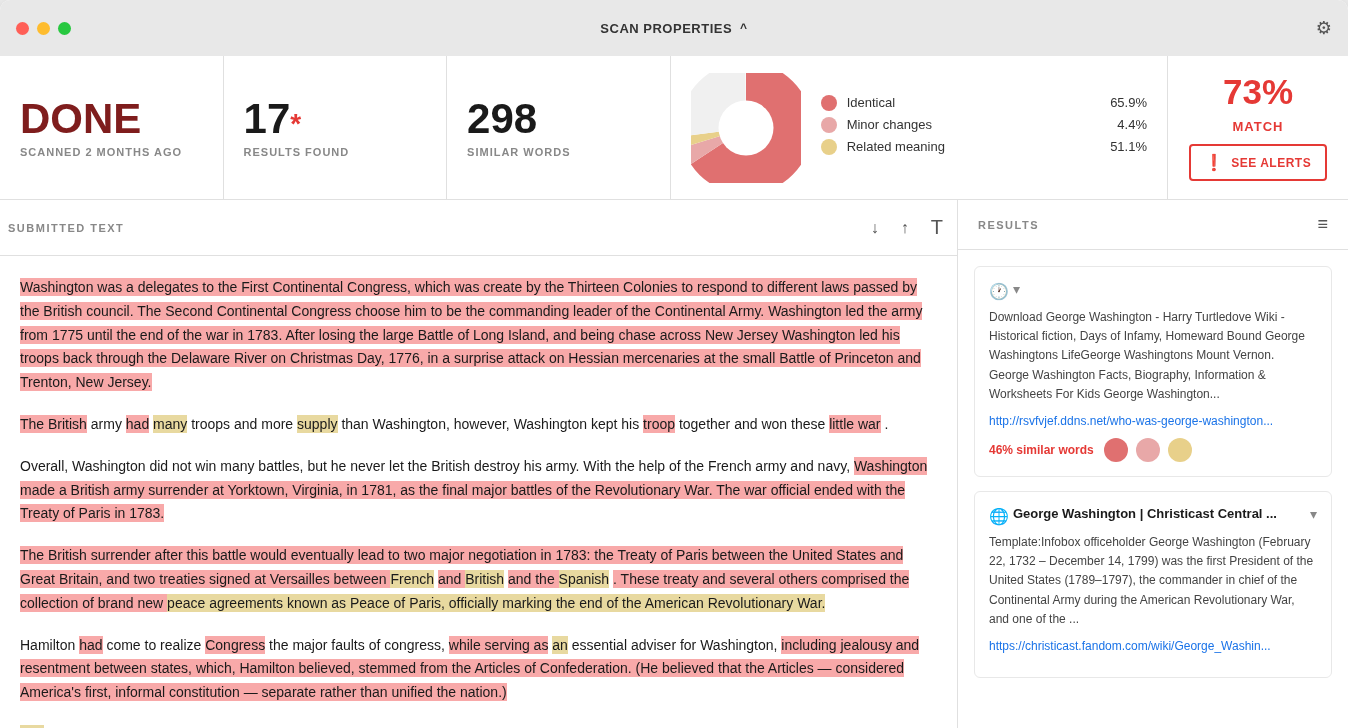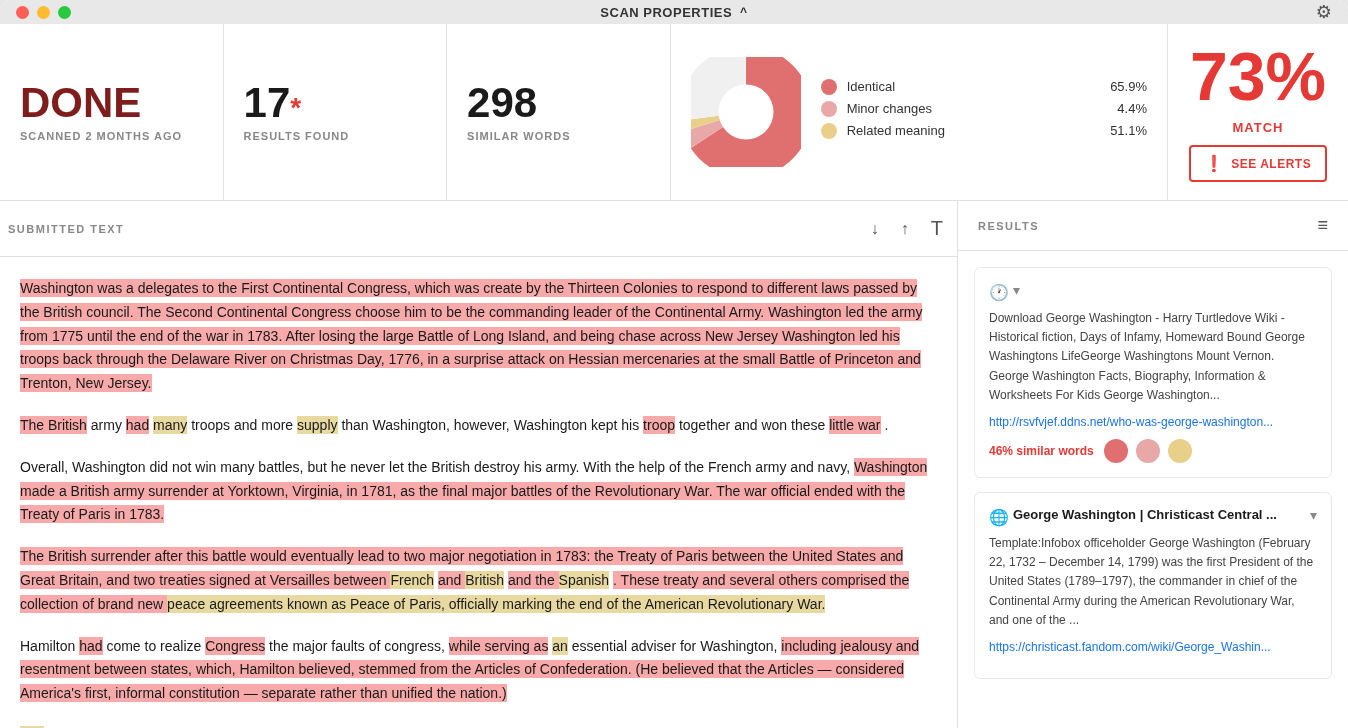--- a/index.html
+++ b/index.html
@@ -1,20 +1,20 @@
 <!DOCTYPE html>
 <html><head>
   <meta charset="utf-8">
   <style>
     * { box-sizing: border-box; margin: 0; padding: 0; }
     body { font-family: -apple-system, BlinkMacSystemFont, 'Segoe UI', Arial, sans-serif; background: #f0f0f0; width: 1348px; min-height: 728px; overflow-x: hidden; }
 
     
     .window { background: #fff; border-radius: 10px; overflow: hidden; width: 1348px; min-height: 728px; box-shadow: 0 4px 20px rgba(0,0,0,0.2); }
-    .titlebar { background: #e8e8e8; height: 24px; display: flex; align-items: center; padding: 0 16px; position: relative; }
+    .titlebar { background: #e8e8e8; height: 56px; display: flex; align-items: center; padding: 0 16px; position: relative; }
     .traffic-lights { display: flex; gap: 8px; }
     .traffic-light { width: 13px; height: 13px; border-radius: 50%; }
     .tl-red { background: #ff5f57; }
     .tl-yellow { background: #febc2e; }
     .tl-green { background: #28c840; }
     .titlebar-center { position: absolute; left: 50%; transform: translateX(-50%); display: flex; align-items: center; gap: 8px; font-size: 13px; font-weight: 600; color: #333; letter-spacing: 0.5px; }
     .chevron-up { font-size: 12px; }
     .gear-btn { position: absolute; right: 16px; font-size: 18px; cursor: pointer; color: #555; }
 
     
@@ -30,21 +30,21 @@
     .chart-section { display: flex; align-items: center; flex: 2.5; border-right: 1px solid #e0e0e0; padding: 12px 20px; gap: 20px; }
     .pie-container { width: 110px; height: 110px; flex-shrink: 0; }
     .legend { flex: 1; }
     .legend-item { display: flex; align-items: flex-start; margin-bottom: 6px; font-size: 13px; }
     .legend-dot { width: 16px; height: 16px; border-radius: 50%; margin-right: 10px; flex-shrink: 0; }
     .legend-label { flex: 1; color: #333; }
     .legend-pct { color: #333; font-weight: 500; min-width: 45px; text-align: right; }
 
     
     .match-section { min-width: 180px; display: flex; flex-direction: column; align-items: center; justify-content: center; padding: 18px 20px; gap: 10px; }
-    .match-pct { font-size: 68px; font-weight: 900; color: #e53935; line-height: 1; }
+    .match-pct { font-size: 35px; font-weight: 900; color: #e53935; line-height: 1; }
     .match-label { font-size: 13px; font-weight: 700; color: #e53935; letter-spacing: 1px; }
     .see-alerts-btn { display: flex; align-items: center; gap: 6px; border: 2px solid #e53935; border-radius: 4px; padding: 7px 14px; cursor: pointer; color: #e53935; font-size: 12px; font-weight: 700; letter-spacing: 0.5px; background: #fff; }
     .alert-icon { color: #e53935; font-size: 16px; }
 
     
     .main-content { display: flex; height: calc(728px - 40px - 140px); }
 
     
     .left-panel { flex: 1; border-right: 1px solid #e0e0e0; display: flex; flex-direction: column; overflow: hidden; }
     .panel-header { display: flex; align-items: center; padding: 14px 8px; border-bottom: 1px solid #e0e0e0; gap: 10px; }

